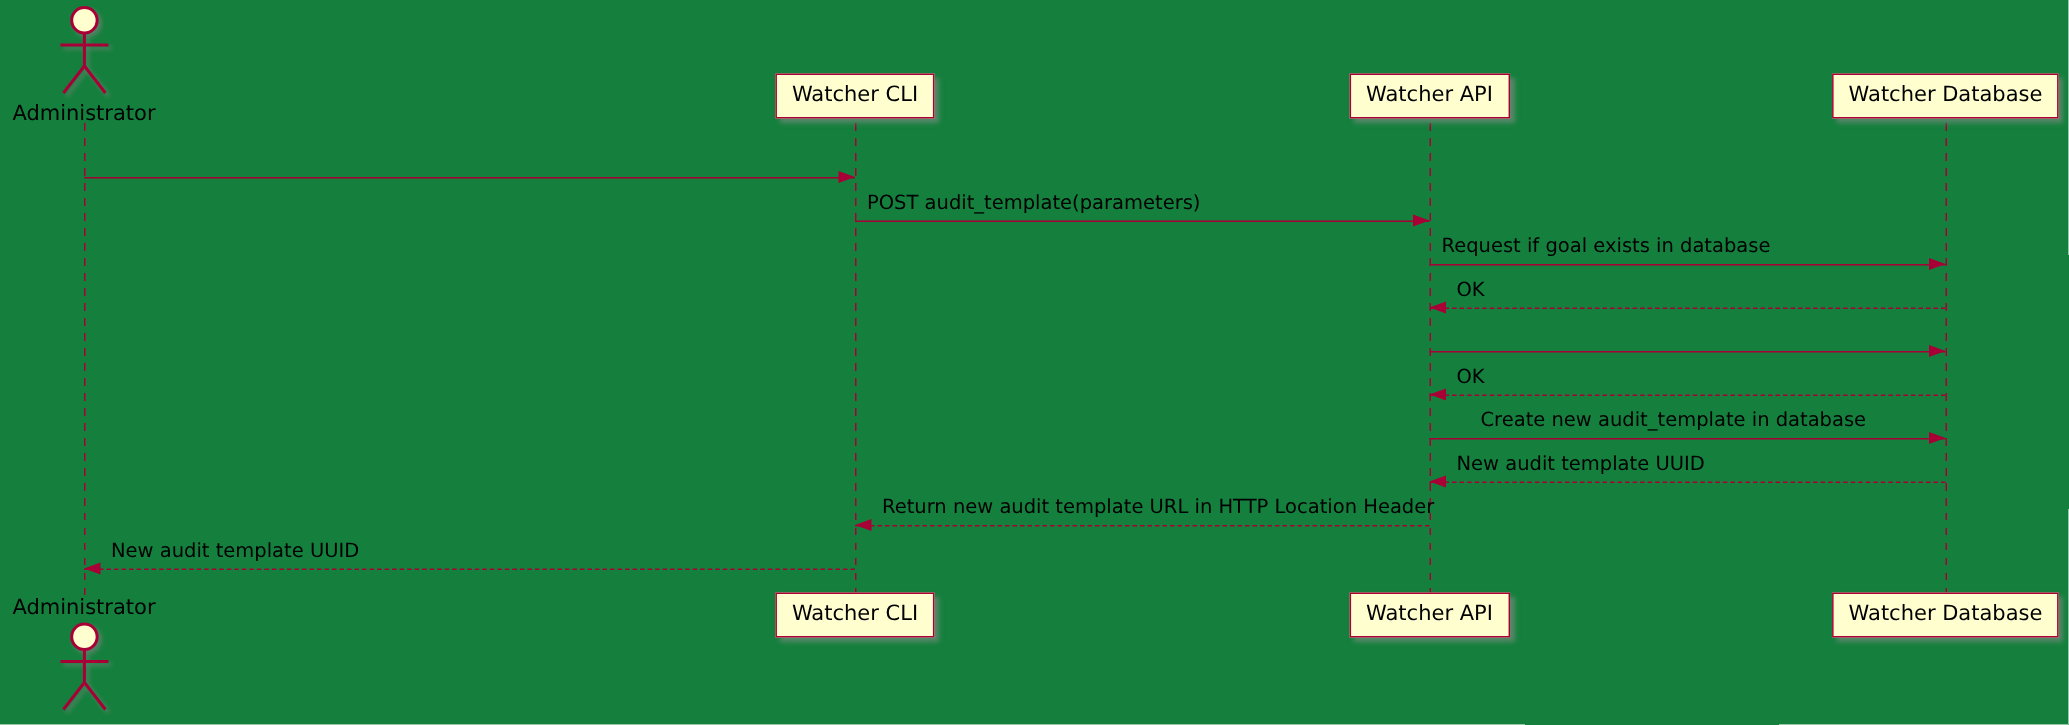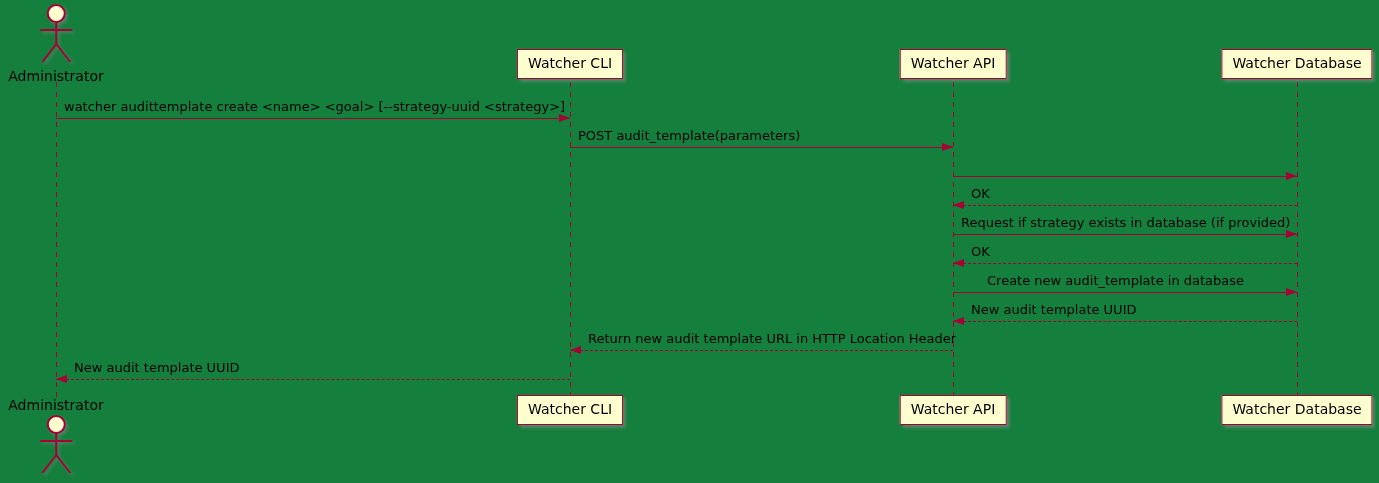--- a/index.html
+++ b/index.html
@@ -110,32 +110,31 @@
       <line x1="21" y1="41" x2="35" y2="59" stroke="#A80036" stroke-width="2"></line>
     </svg>
   </div>
 
 <div class="lifeline" style="left: 55.5px;"></div>
     <div class="lifeline" style="left: 569.5px;"></div>
     <div class="lifeline" style="left: 952.5px;"></div>
     <div class="lifeline" style="left: 1296.5px;"></div>
     <div class="msg-line solid" style="left: 56px; top: 118px; width: 514px;"></div>
     <div class="arrowhead right" style="top: 114px; left: 559px;"></div>
-    <div class="msg-label" style="left: 64px; top: 99px;">watcher audittemplate create &lt;name&gt; &lt;goal&gt; [--strategy-uuid &lt;strategy&gt;]</div>
     <div class="msg-line solid" style="left: 570px; top: 147px; width: 383px;"></div>
     <div class="arrowhead right" style="top: 143px; left: 942px;"></div>
     <div class="msg-label" style="left: 578px; top: 128px;">POST audit_template(parameters)</div>
     <div class="msg-line solid" style="left: 953px; top: 176px; width: 344px;"></div>
     <div class="arrowhead right" style="top: 172px; left: 1286px;"></div>
+    <div class="msg-label" style="left: 961px; top: 157px;">Request if goal exists in database</div>
     <div class="msg-line dashed" style="left: 953px; top: 205px; width: 344px;"></div>
     <div class="arrowhead left" style="top: 201px; left: 953px;"></div>
     <div class="msg-label" style="left: 971px; top: 186px;">OK</div>
     <div class="msg-line solid" style="left: 953px; top: 234px; width: 344px;"></div>
     <div class="arrowhead right" style="top: 230px; left: 1286px;"></div>
-    <div class="msg-label" style="left: 961px; top: 215px;">Request if strategy exists in database (if provided)</div>
     <div class="msg-line dashed" style="left: 953px; top: 263px; width: 344px;"></div>
     <div class="arrowhead left" style="top: 259px; left: 953px;"></div>
     <div class="msg-label" style="left: 971px; top: 244px;">OK</div>
     <div class="msg-line solid" style="left: 953px; top: 292px; width: 344px;"></div>
     <div class="arrowhead right" style="top: 288px; left: 1286px;"></div>
     <div class="msg-label" style="left: 987px; top: 273px;">Create new audit_template in database</div>
     <div class="msg-line dashed" style="left: 953px; top: 321px; width: 344px;"></div>
     <div class="arrowhead left" style="top: 317px; left: 953px;"></div>
     <div class="msg-label" style="left: 971px; top: 302px;">New audit template UUID</div>
     <div class="msg-line dashed" style="left: 570px; top: 350px; width: 383px;"></div>

